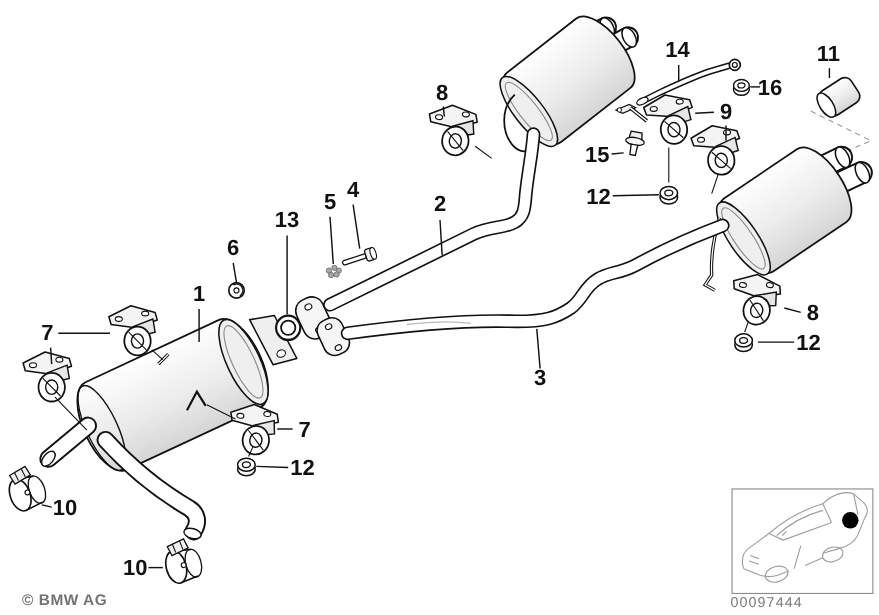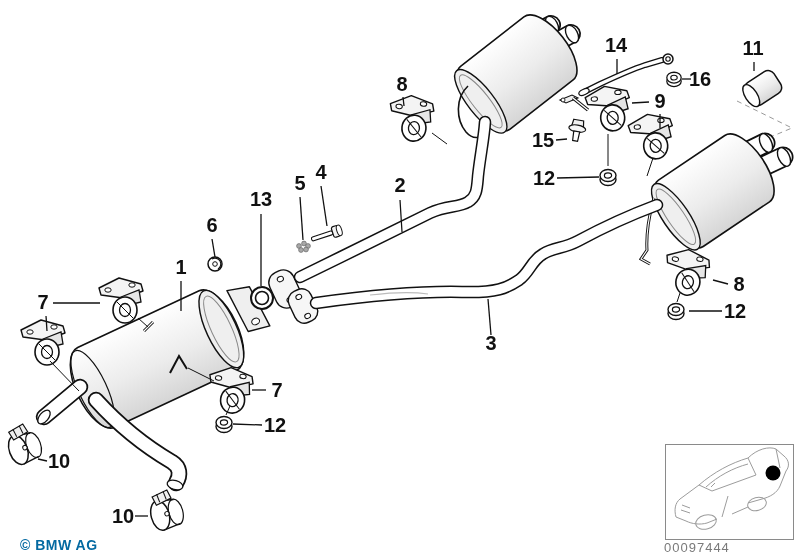--- a/index.html
+++ b/index.html
@@ -3,21 +3,21 @@
 <meta charset="utf-8">
 <style>
   html,body{margin:0;padding:0;background:#fff;}
   .stage{position:relative;width:799px;height:559px;background:#fff;overflow:hidden;
          font-family:"Liberation Sans",sans-serif;}
   .stage svg{position:absolute;left:0;top:0;}
   .callout{font:bold 20px "Liberation Sans",sans-serif;fill:#111;text-anchor:middle;cursor:pointer;}
   .leader{stroke:#111;stroke-width:1.3;}
   .thin{stroke:#111;stroke-width:1;fill:none;}
   .dash{stroke:#9a9a9a;stroke-width:1;fill:none;stroke-dasharray:5 4;}
-  .copyright{position:absolute;left:20px;top:537px;font-weight:bold;font-size:14px;color:#0369a1;letter-spacing:.5px;}
+  .copyright{position:absolute;left:20px;top:537px;font-weight:bold;font-size:14px;color:#737373;letter-spacing:.5px;}
   .imgnum{position:absolute;left:664px;top:540px;font-size:13px;color:#7a7a7a;letter-spacing:1px;}
 </style>
 </head>
 <body>
 
 <div class="stage">
 <svg width="799" height="559" viewBox="0 0 799 559">
   <defs>
     <linearGradient id="gBody" x1="0" y1="0" x2="0" y2="1">
       <stop offset="0" stop-color="#ffffff"></stop>

